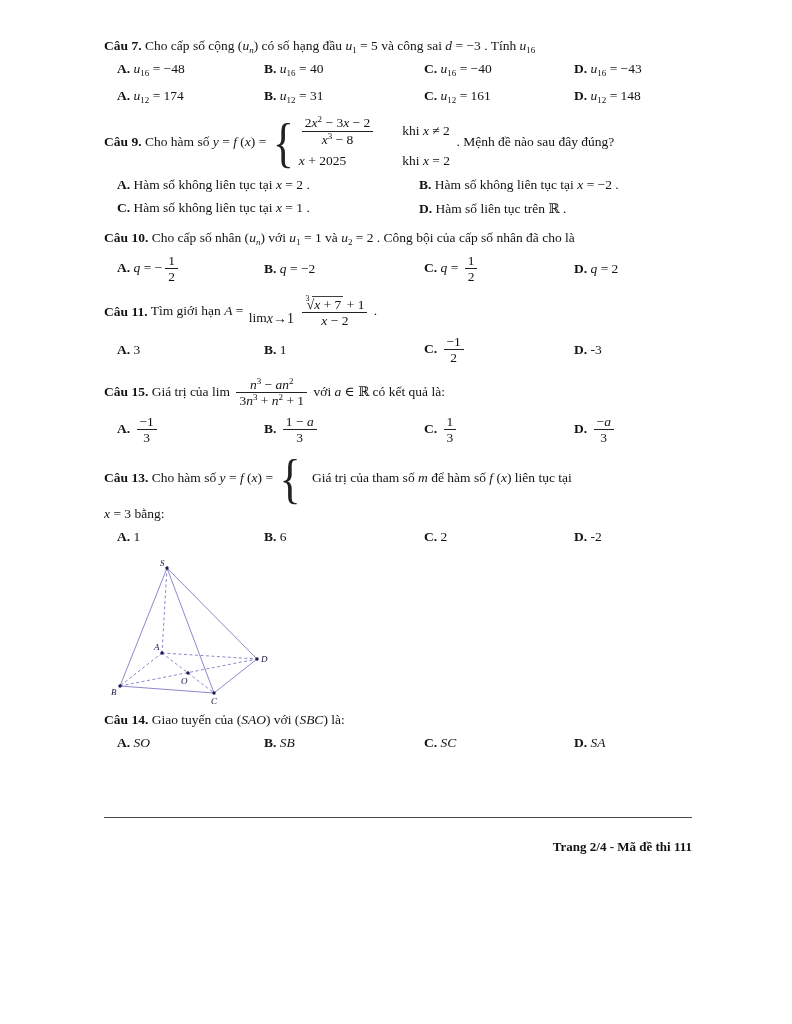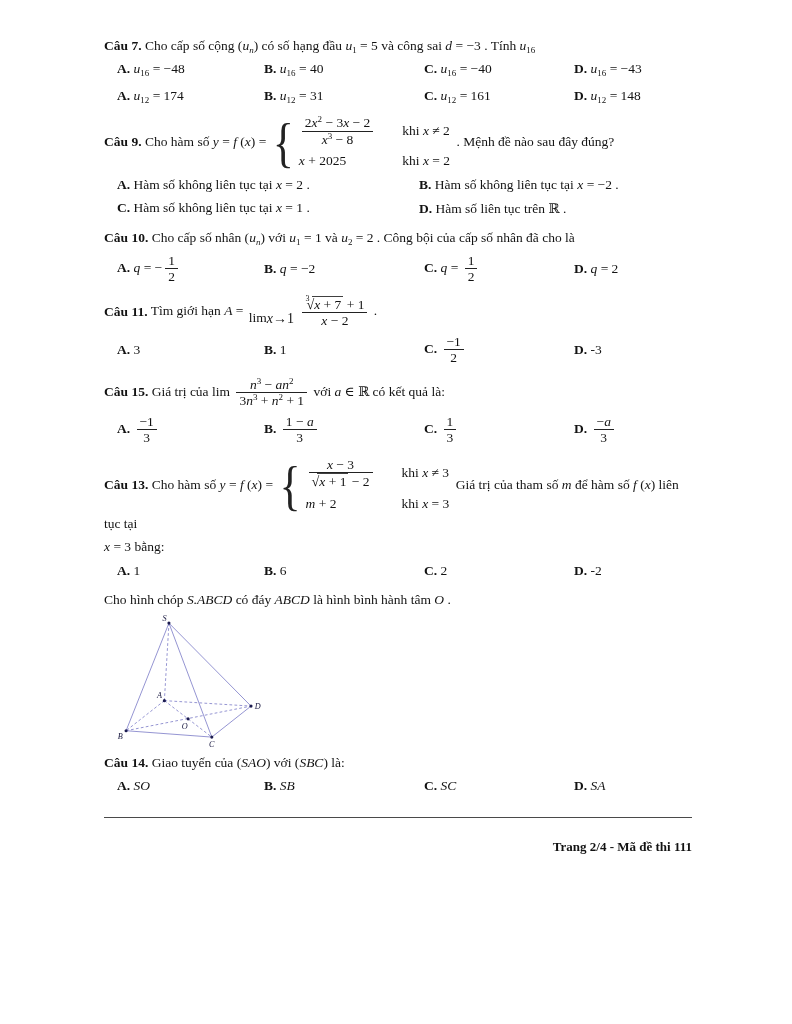--- a/index.html
+++ b/index.html
@@ -118,39 +118,32 @@
         <div class="options four">
           <span class="opt"><b class="olabel">A.</b> <span class="obody"><span class="frac"><span class="num">−1</span><span class="den">3</span></span></span></span>
           <span class="opt"><b class="olabel">B.</b> <span class="obody"><span class="frac"><span class="num">1 − <i>a</i></span><span class="den">3</span></span></span></span>
           <span class="opt"><b class="olabel">C.</b> <span class="obody"><span class="frac"><span class="num">1</span><span class="den">3</span></span></span></span>
           <span class="opt"><b class="olabel">D.</b> <span class="obody"><span class="frac"><span class="num">−<i>a</i></span><span class="den">3</span></span></span></span>
         </div>
       </section>
       <section class="question">
         <p class="qtext"><b class="qlabel">Câu 13.</b> <span class="qbody">Cho hàm số <i>y</i> = <i>f</i> (<i>x</i>) = <span class="cases">
               <span class="brace">{</span>
-              <span class="crows">
-                <span class="cexp"><span class="frac"><span class="num"><i>x</i> − 3</span><span class="den"><span class="sqrt"><span class="rsign">√</span><span class="rad"><i>x</i> + 1</span></span> − 2</span></span></span>
-                <span class="ccond">khi <i>x</i> ≠ 3</span>
-                <span class="cexp"><i>m</i> + 2</span>
-                <span class="ccond">khi <i>x</i> = 3</span>
-              </span>
             </span> Giá trị của tham số <i>m</i> để hàm số <i>f</i> (<i>x</i>) liên tục tại</span></p>
         <p class="qtext qcont"><i>x</i> = 3 bằng:</p>
         <div class="options four">
           <span class="opt"><b class="olabel">A.</b> <span class="obody">1</span></span>
           <span class="opt"><b class="olabel">B.</b> <span class="obody">6</span></span>
           <span class="opt"><b class="olabel">C.</b> <span class="obody">2</span></span>
           <span class="opt"><b class="olabel">D.</b> <span class="obody">-2</span></span>
         </div>
       </section>
     </div>
 
 
-  <p class="intro">Cho hình chóp <i>S.ABCD</i> có đáy <i>ABCD</i> là hình bình hành tâm <i>O</i> .</p>
 
   <svg class="figure" width="170" height="150" viewBox="0 0 170 150">
     <g stroke="#8a8ace" stroke-width="1" fill="none">
       <g stroke-dasharray="3 2.5">
         <line x1="58" y1="95" x2="16" y2="128"></line>
         <line x1="58" y1="95" x2="153" y2="101"></line>
         <line x1="58" y1="95" x2="110" y2="135"></line>
         <line x1="16" y1="128" x2="153" y2="101"></line>
         <line x1="63" y1="10" x2="58" y2="95"></line>
       </g>

